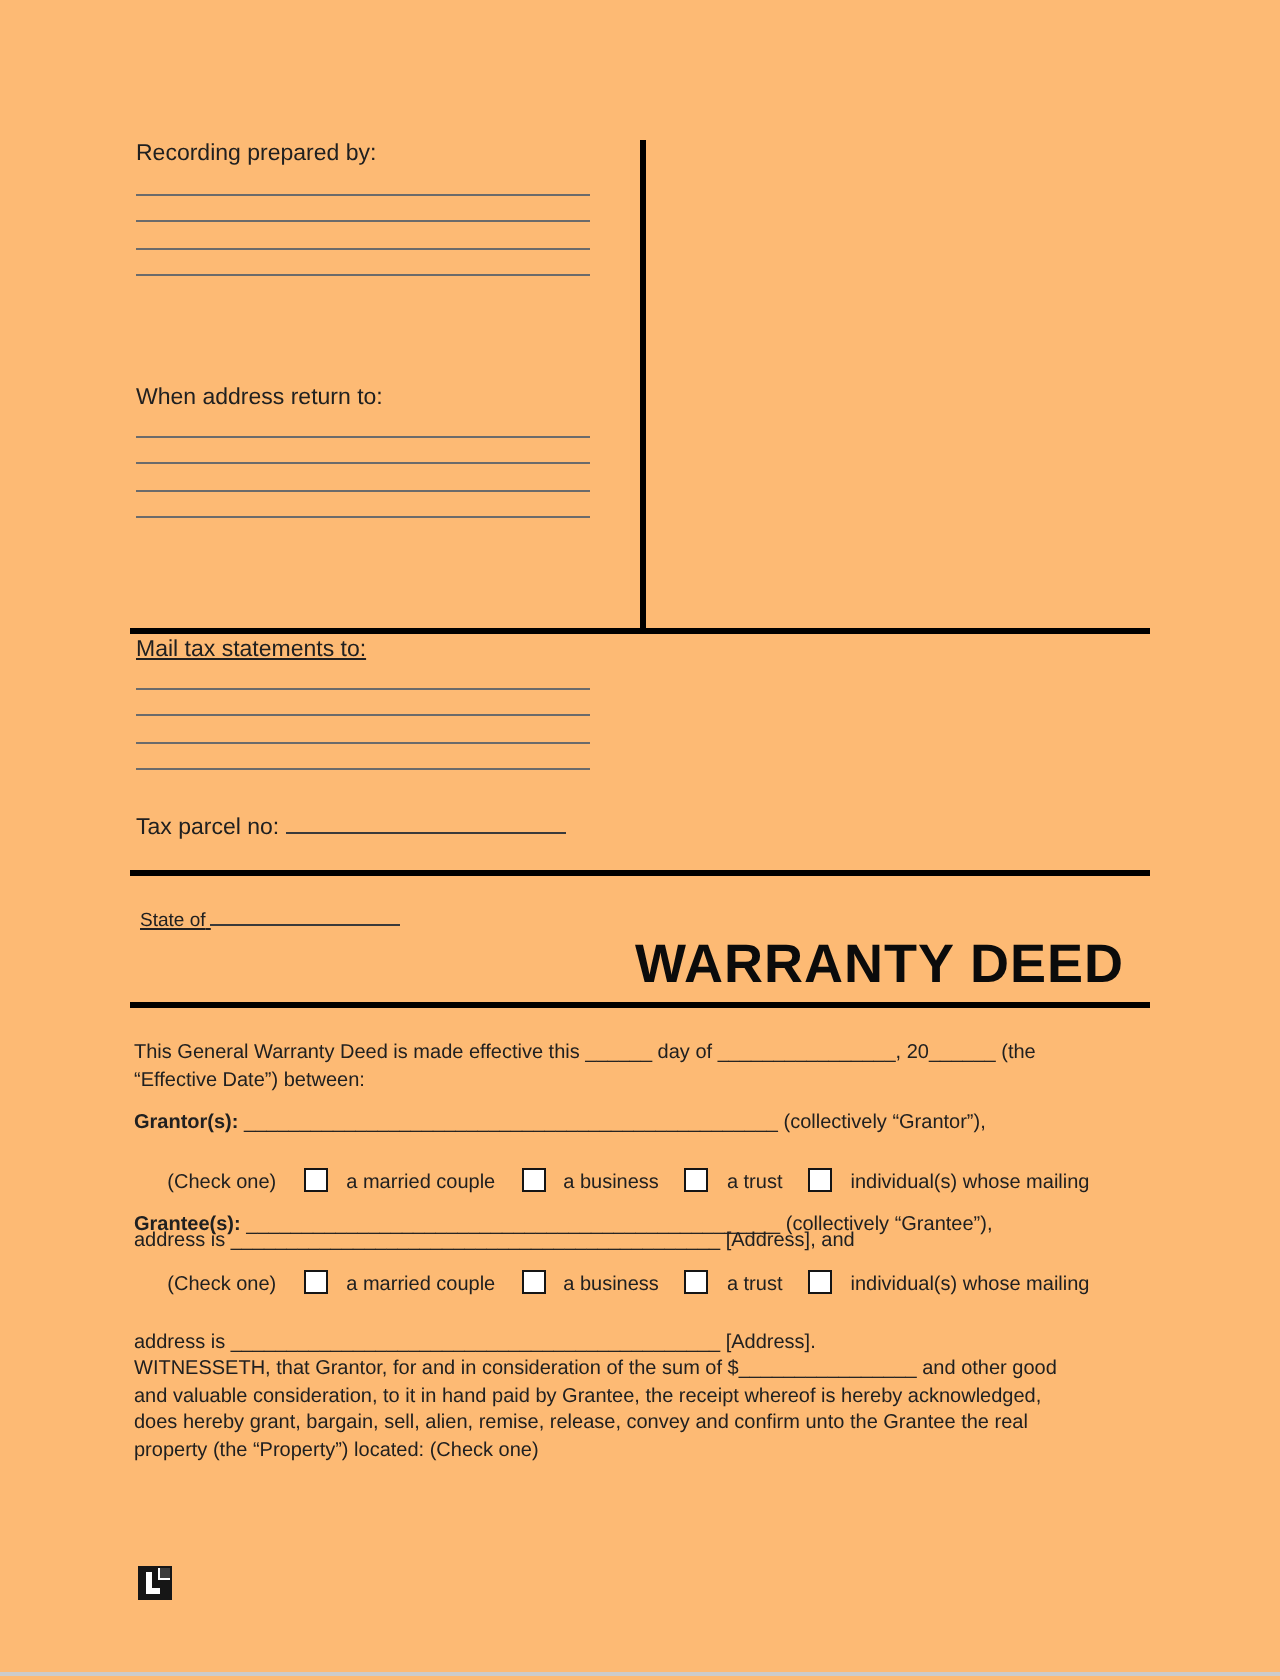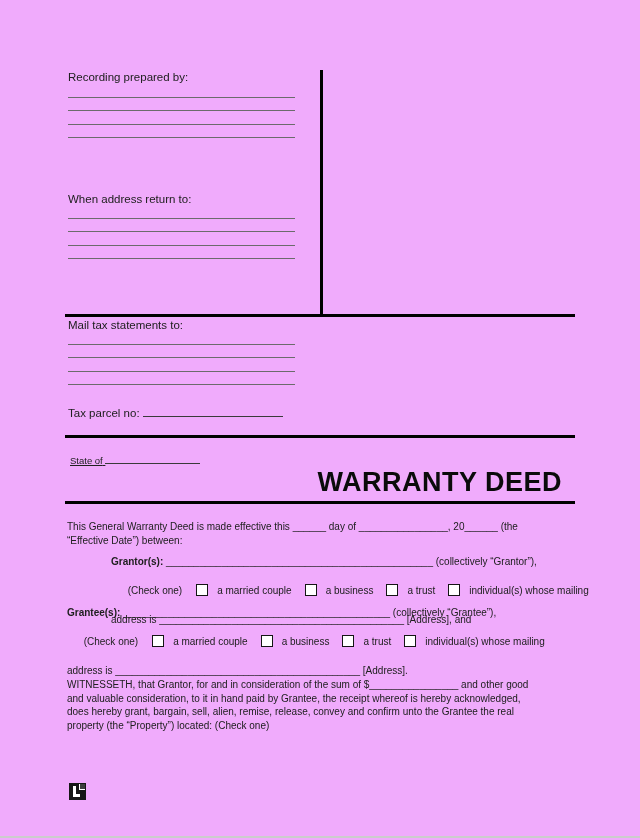--- a/index.html
+++ b/index.html
@@ -1,17 +1,17 @@
 <!DOCTYPE html>
 <html><head>
 <meta charset="utf-8">
 <style>
   html,body{margin:0;padding:0;background:#ffffff;}
   .page{
-    position:relative;width:640px;height:840px;background:#f0abfc;
+    position:relative;width:640px;height:840px;background:#fdba74;
     font-family:"Liberation Sans",sans-serif;color:#202020;overflow:hidden;
   }
   .abs{position:absolute;}
   .label{font-size:11.5px;}
   .small{font-size:9.5px;}
   .blank-lines{width:227px;}
   .blank-lines .bl{height:12.5px;border-bottom:1.3px solid #6b6b6b;}
   .rule-bold{background:#000000;height:2.8px;}
   .vrule{background:#000000;width:2.5px;}
   .para{font-size:10px;}
@@ -50,21 +50,21 @@
     <div class="bl"></div>
     <div class="bl"></div>
     <div class="bl"></div>
     <div class="bl"></div>
   </div>
 
   <div class="abs vrule" style="left:320px;top:70px;height:245px;"></div>
 
   <div class="abs rule-bold" style="left:65px;top:314px;width:510px;"></div>
 
-  <div class="abs label" style="left:68px;top:319px;">Mail tax statements to:</div>
+  <div class="abs label" style="left:68px;top:319px;text-decoration:underline;">Mail tax statements to:</div>
   <div class="abs blank-lines" style="left:68px;top:331px;">
     <div class="bl"></div>
     <div class="bl"></div>
     <div class="bl"></div>
     <div class="bl"></div>
   </div>
 
   <div class="abs label" style="left:68px;top:407px;">
     <span>Tax parcel no:</span>
     <span class="uline" style="width:140px;"></span>
@@ -79,21 +79,21 @@
 
   <div class="abs title" style="left:52px;top:467px;width:510px;">WARRANTY DEED</div>
 
   <div class="abs rule-bold" style="left:65px;top:501px;width:510px;"></div>
 
   <div class="abs para" style="left:67px;top:520px;line-height:13.8px;">
     <div class="line">This General Warranty Deed is made effective this ______ day of ________________, 20______ (the</div>
     <div class="line">“Effective Date”) between:</div>
   </div>
 
-  <div class="abs para" style="left:67px;top:555px;line-height:14.6px;margin-left:44px;">
+  <div class="abs para" style="left:67px;top:555px;line-height:14.6px;">
     <div class="line"><span class="bold">Grantor(s):</span><span> ________________________________________________ (collectively “Grantor”),</span></div>
     <div class="line">
       <span>(Check one)</span><span class="cb first"></span><span>a married couple</span><span class="cb"></span><span>a business</span><span class="cb"></span><span>a trust</span><span class="cb"></span><span>individual(s) whose mailing</span>
     </div>
     <div class="line">address is ____________________________________________ [Address], and</div>
   </div>
 
   <div class="abs para" style="left:67px;top:606px;line-height:14.6px;">
     <div class="line"><span class="bold">Grantee(s):</span><span> ________________________________________________ (collectively “Grantee”),</span></div>
     <div class="line">

